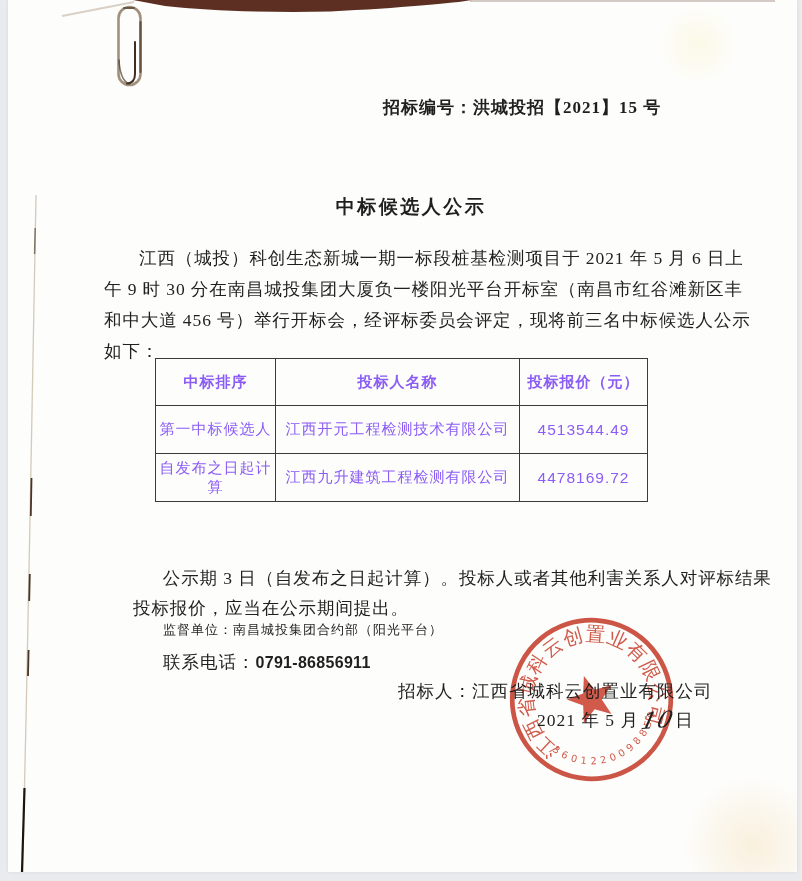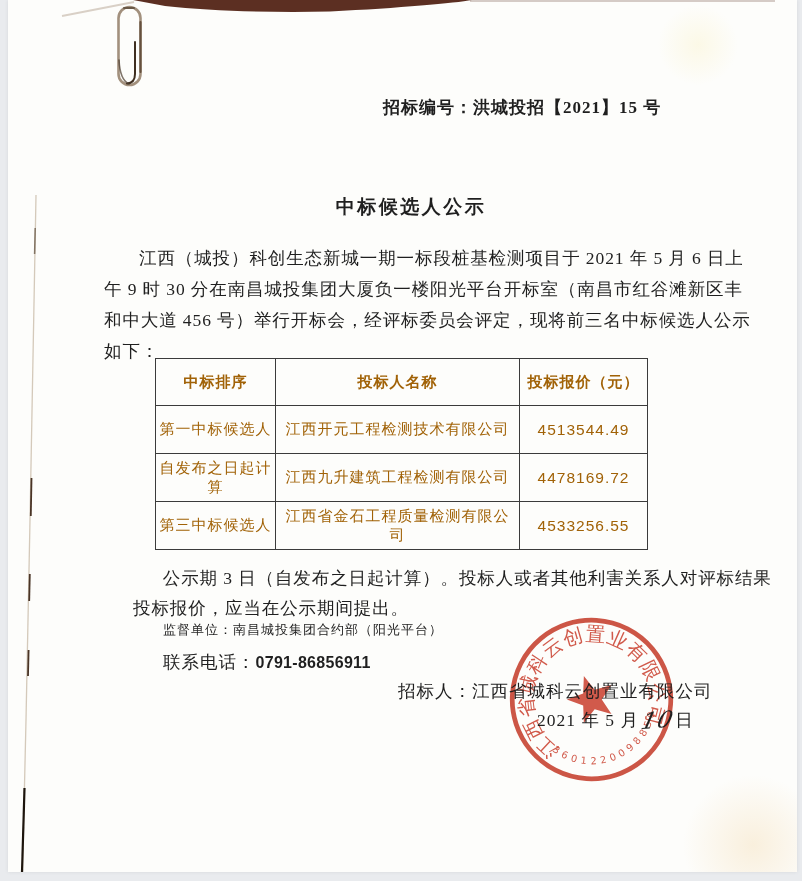--- a/index.html
+++ b/index.html
@@ -23,21 +23,21 @@
   .subtitle{top:194px;left:0;width:802px;text-align:center;font-size:19px;font-weight:bold;letter-spacing:2.5px;padding-left:10px;}
   .intro{position:absolute;top:243px;left:104px;width:600px;font-size:17.5px;letter-spacing:.9px;}
   .intro .line{height:31px;line-height:31px;white-space:nowrap;}
   .intro .line:first-child{text-indent:2em;}
   .doc-table{
     position:absolute;top:358px;left:155px;border-collapse:collapse;table-layout:fixed;
     font-size:15px;
   }
   .doc-table td,.doc-table th{
     border:1.6px solid #3b3b3b;text-align:center;vertical-align:middle;
-    padding:0 2px;letter-spacing:1px;color:#a16207;
+    padding:0 2px;letter-spacing:1px;color:#8b5cf6;
   }
   .doc-table th{font-weight:bold;height:46px;}
   .doc-table td{height:47px;}
   .col-rank{width:120px;}
   .col-bidder{width:244px;}
   .col-price{width:128px;}
   .price-cell{font-family:"Liberation Sans","DejaVu Sans",sans-serif;font-size:15.5px;letter-spacing:.3px;font-weight:500;}
   .notice{position:absolute;top:563px;left:133px;width:575px;font-size:17.5px;letter-spacing:.9px;}
   .notice .line{height:30px;line-height:30px;white-space:nowrap;}
   .notice .line:first-child{text-indent:1.7em;}
@@ -104,25 +104,20 @@
     <tr>
       <td>第一中标候选人</td>
       <td>江西开元工程检测技术有限公司</td>
       <td class="price-cell">4513544.49</td>
     </tr>
     <tr>
       <td>自发布之日起计算</td>
       <td>江西九升建筑工程检测有限公司</td>
       <td class="price-cell">4478169.72</td>
     </tr>
-    <tr>
-      <td>第三中标候选人</td>
-      <td>江西省金石工程质量检测有限公司</td>
-      <td class="price-cell">4533256.55</td>
-    </tr>
   </tbody>
     </table>
 
   <div class="notice">
     <div class="line">公示期 3 日（自发布之日起计算）。投标人或者其他利害关系人对评标结果</div>
     <div class="line">投标报价，应当在公示期间提出。</div>
   </div>
 
   <div class="txt supervisor">监督单位：南昌城投集团合约部（阳光平台）</div>
 

